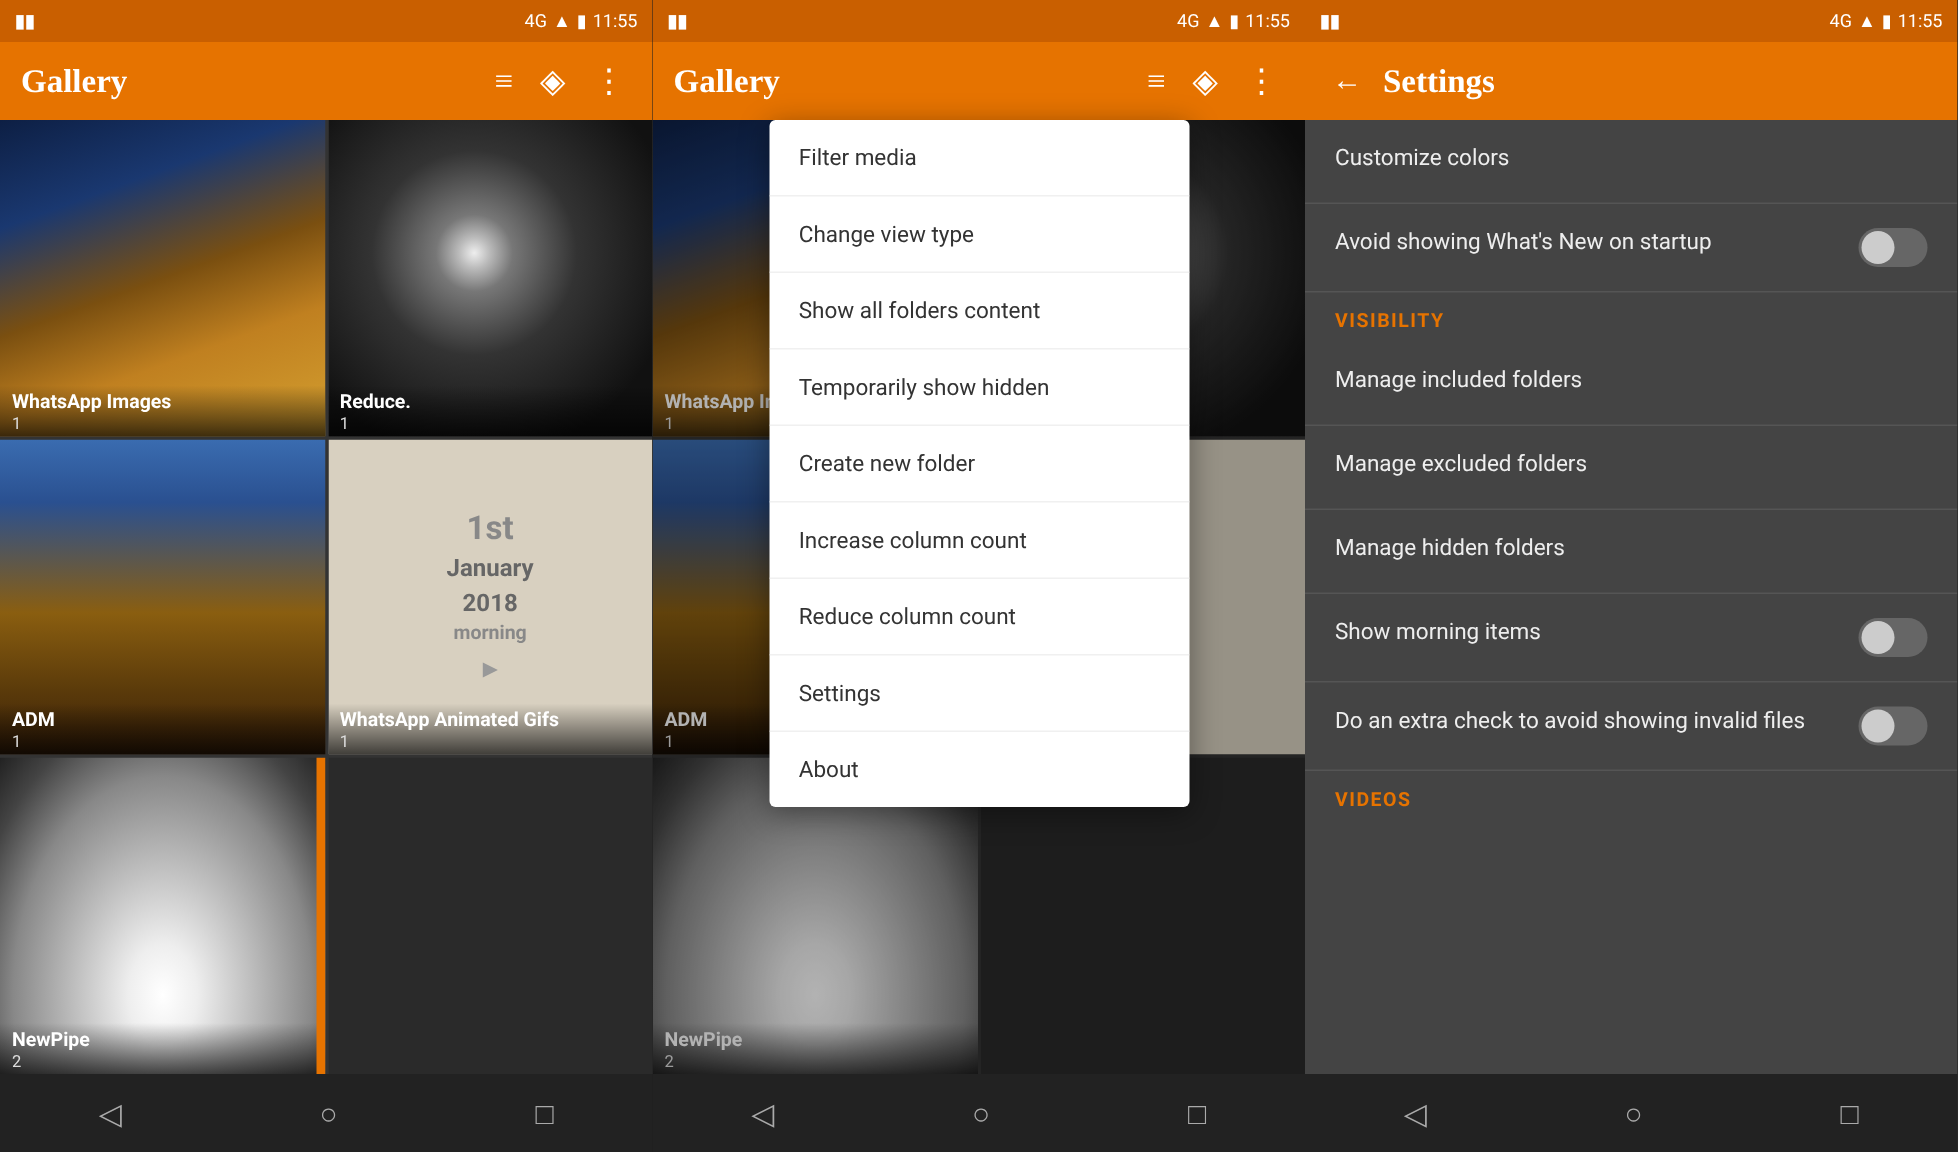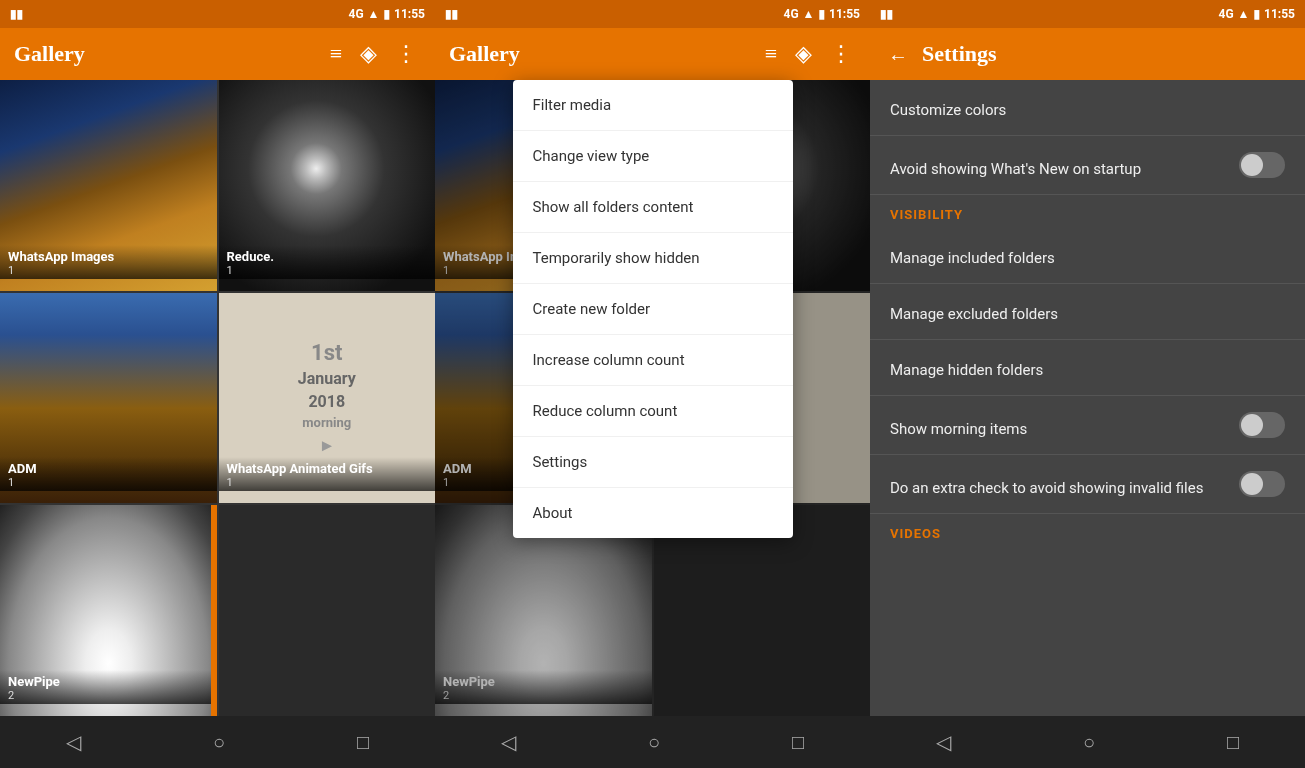--- a/index.html
+++ b/index.html
@@ -29,21 +29,21 @@
       background: #c95f00;
       display: flex;
       align-items: center;
       justify-content: space-between;
       padding: 0 10px;
       font-size: 12px;
       color: white;
       font-weight: bold;
     }
     .status-left { display: flex; gap: 6px; align-items: center; }
-    .status-right { display: flex; gap: 4px; align-items: center; font-size: 12px; font-weight: bold; }
+    .status-right { display: flex; gap: 4px; align-items: center; font-size: 12px; font-weight: normal; }
 
     
     .app-bar {
       height: 52px;
       background: #e67300;
       display: flex;
       align-items: center;
       padding: 0 14px;
       gap: 10px;
       font-family: Liberation Serif, serif;
@@ -71,21 +71,21 @@
       gap: 2px;
       overflow: hidden;
     }
     .gallery-item {
       position: relative;
       overflow: hidden;
       background: #555;
     }
     .gallery-item-label {
       position: absolute;
-      bottom: 12px;
+      bottom: 0;
       left: 0;
       right: 0;
       padding: 4px 8px 2px;
       background: linear-gradient(transparent, rgba(0,0,0,0.7));
       color: white;
     }
     .gallery-item-name {
       font-size: 13px;
       font-weight: bold;
       display: block;
@@ -137,21 +137,21 @@
       background: #444;
     }
     .settings-content {
       flex: 1;
       overflow-y: auto;
       background: #444;
     }
     .settings-item {
       padding: 16px 20px;
       display: flex;
-      align-items: flex-end;
+      align-items: flex-start;
       justify-content: space-between;
       border-bottom: 1px solid #555;
       min-height: 56px;
     }
     .settings-item-text {
       font-size: 15px;
       color: #eee;
       flex: 1;
       padding-right: 10px;
     }

